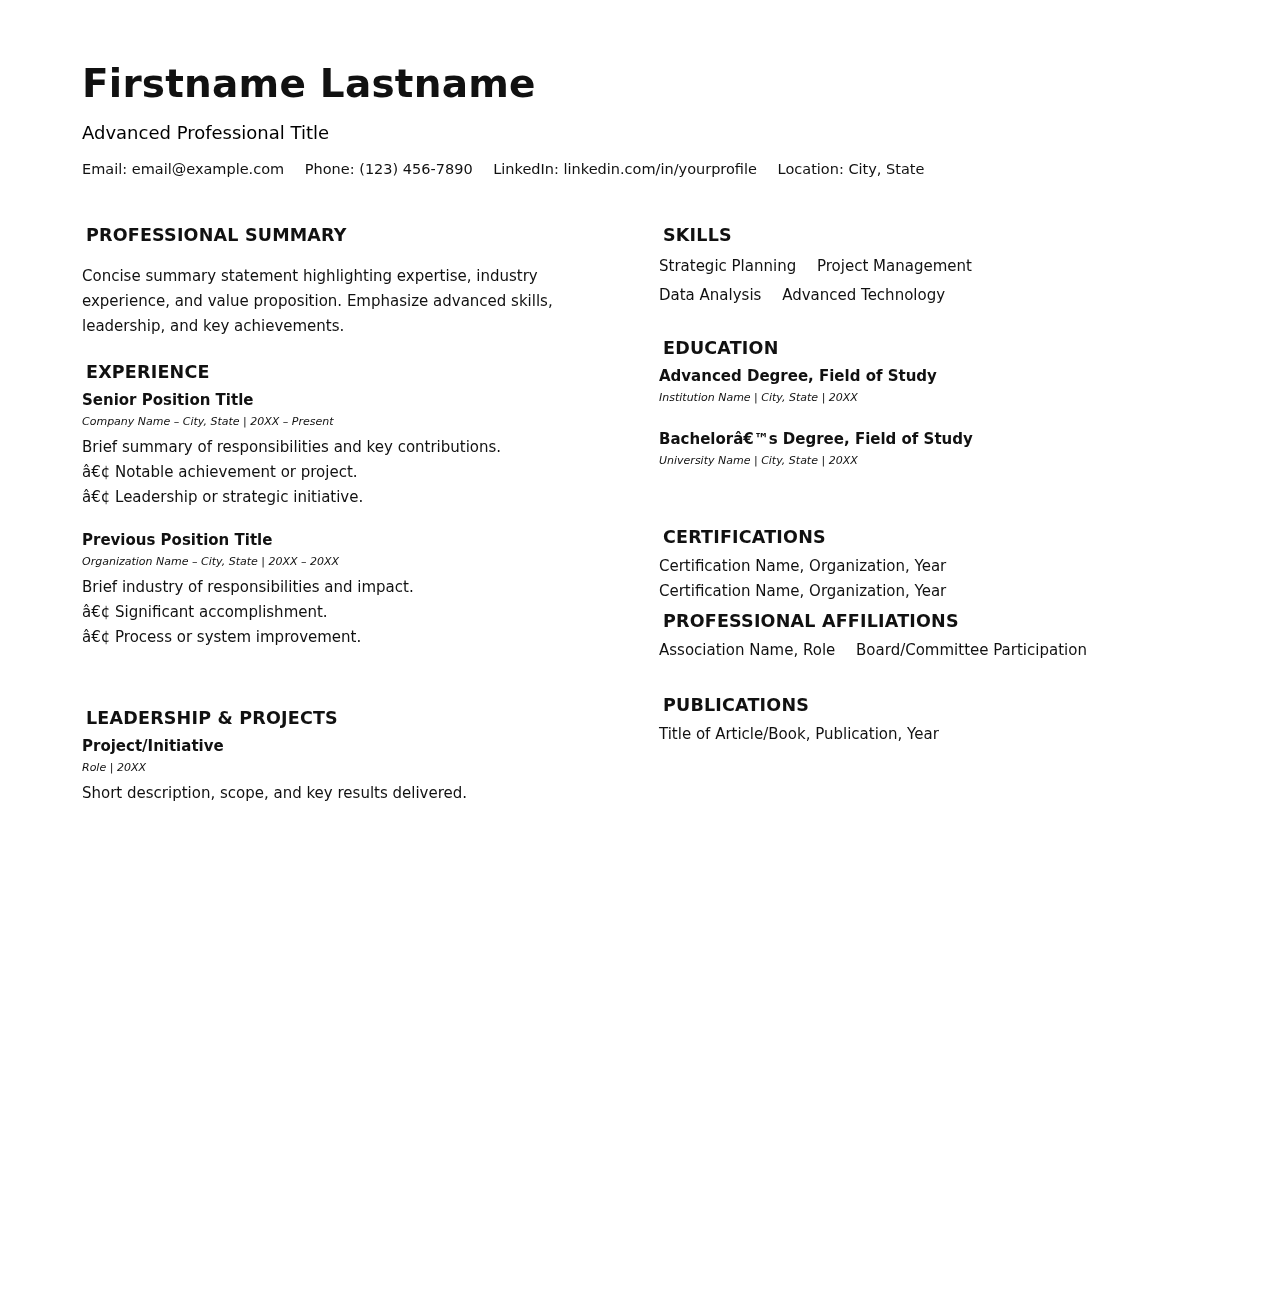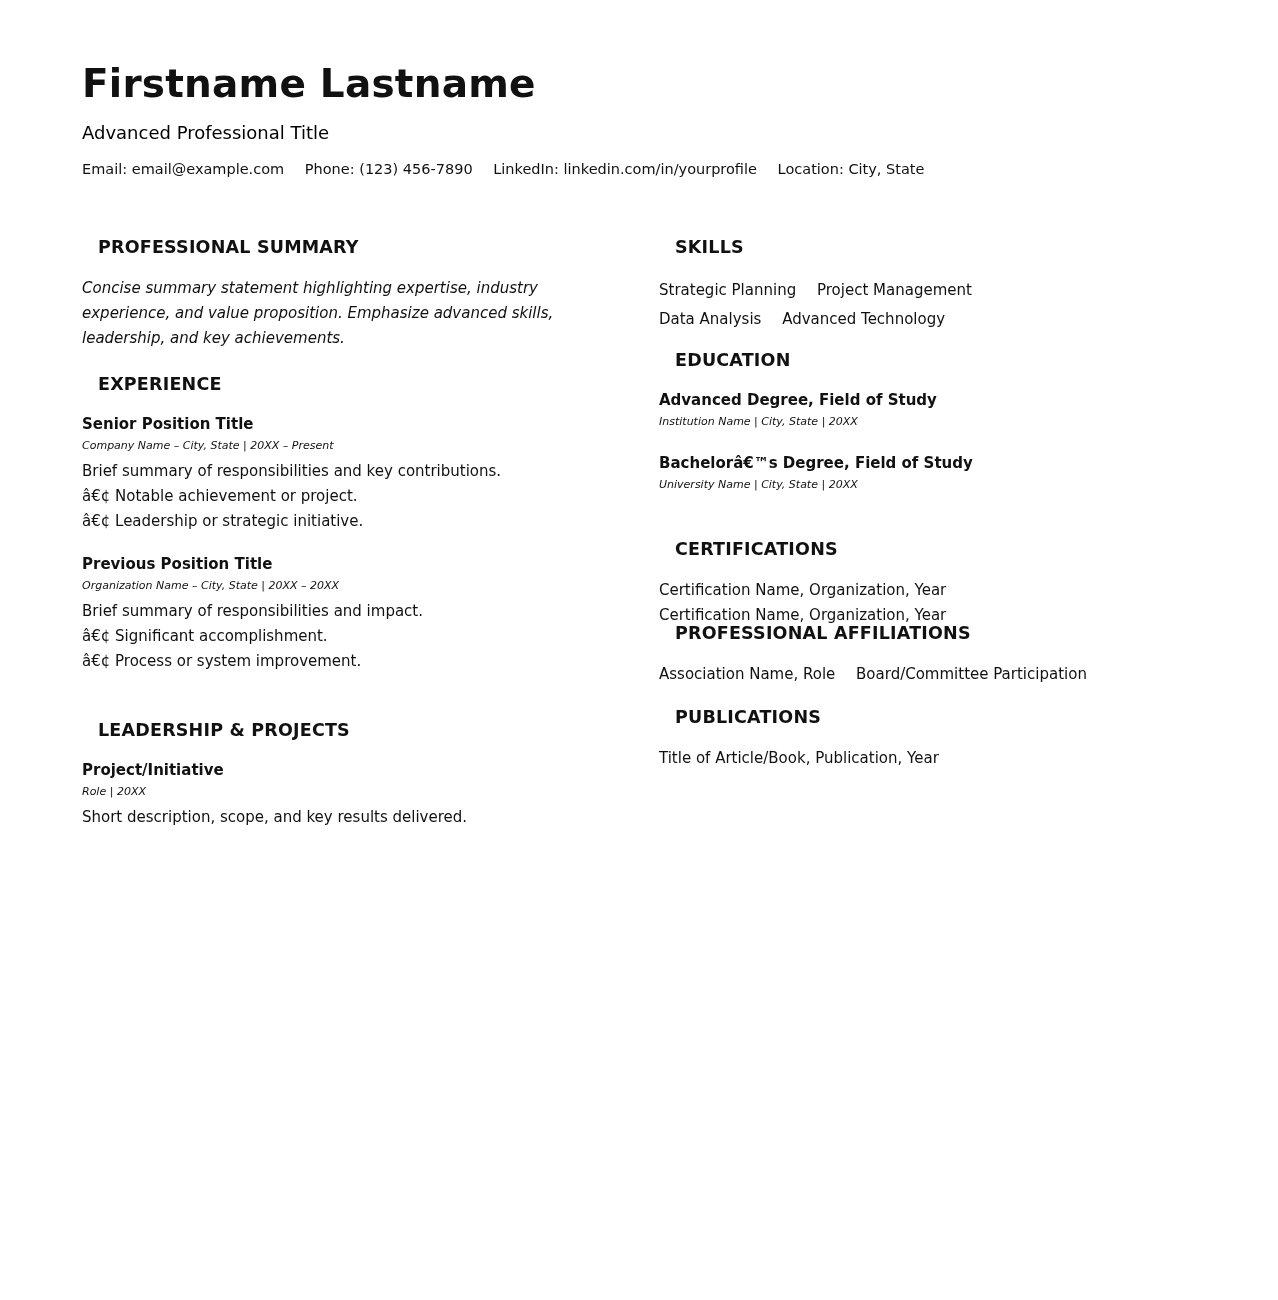--- a/index.html
+++ b/index.html
@@ -9,21 +9,21 @@
     color: #111111;
   }
   .page { position: absolute; left: 82px; top: 62px; width: 1130px; }
   .name { font-size: 39px; font-weight: bold; margin: 0; line-height: 44px; letter-spacing: 0.2px; }
   .title { font-size: 18px; margin: 14px 0 0 0; line-height: 26px; color: #000000; }
   .contact { font-size: 14.5px; margin-top: 12px; line-height: 22px; white-space: nowrap; }
   .contact span { margin-right: 16px; }
   .columns { position: absolute; top: 156px; left: 0; width: 1130px; }
   .col-left { position: absolute; left: 0; width: 540px; }
   .col-right { position: absolute; left: 577px; width: 560px; }
-  h2 { font-size: 17.5px; font-weight: bold; margin: 16px; line-height: 26px; letter-spacing: 0.2px; }
+  h2 { font-size: 17.5px; font-weight: bold; margin: 4px; line-height: 26px; letter-spacing: 0.2px; }
   p, .line { font-size: 15px; line-height: 25px; margin: 0; }
   .section { position: absolute; left: 0; width: 100%; }
   .job-title { font-size: 15px; font-weight: bold; line-height: 22px; }
   .job-meta { font-size: 11px; font-style: italic; line-height: 22px; }
   .inline-list span { margin-right: 16px; white-space: nowrap; }
   .skills { width: 430px; }
 </style>
 </head>
 <body>
 
@@ -35,36 +35,36 @@
     <span>Phone: (123) 456-7890</span>
     <span>LinkedIn: linkedin.com/in/yourprofile</span>
     <span>Location: City, State</span>
   </div>
 
   <div class="columns">
     <div class="col-left">
 
       <div class="section" style="top:0;">
         <h2>PROFESSIONAL SUMMARY</h2>
-        <p style="margin-top:4px;font-style:italic;">Concise summary statement highlighting expertise, industry experience, and value proposition. Emphasize advanced skills, leadership, and key achievements.</p>
+        <p style="margin-top:16px;">Concise summary statement highlighting expertise, industry experience, and value proposition. Emphasize advanced skills, leadership, and key achievements.</p>
       </div>
 
       <div class="section" style="top:137px;">
         <h2>EXPERIENCE</h2>
         <div style="margin-top:3px;">
           <div class="job-title">Senior Position Title</div>
           <div class="job-meta">Company Name  –  City, State  |  20XX – Present</div>
           <div class="line" style="margin-top:2px;">Brief summary of responsibilities and key contributions.</div>
           <div class="line">â€¢ Notable achievement or project.</div>
           <div class="line">â€¢ Leadership or strategic initiative.</div>
         </div>
         <div style="margin-top:19px;">
           <div class="job-title">Previous Position Title</div>
           <div class="job-meta">Organization Name  –  City, State  |  20XX – 20XX</div>
-          <div class="line" style="margin-top:2px;">Brief summary of responsibilities and impact.</div>
+          <div class="line" style="margin-top:2px;">Brief industry of responsibilities and impact.</div>
           <div class="line">â€¢ Significant accomplishment.</div>
           <div class="line">â€¢ Process or system improvement.</div>
         </div>
       </div>
 
       <div class="section" style="top:483px;">
         <h2>LEADERSHIP &amp; PROJECTS</h2>
         <div style="margin-top:3px;">
           <div class="job-title">Project/Initiative</div>
           <div class="job-meta">Role  |  20XX</div>

